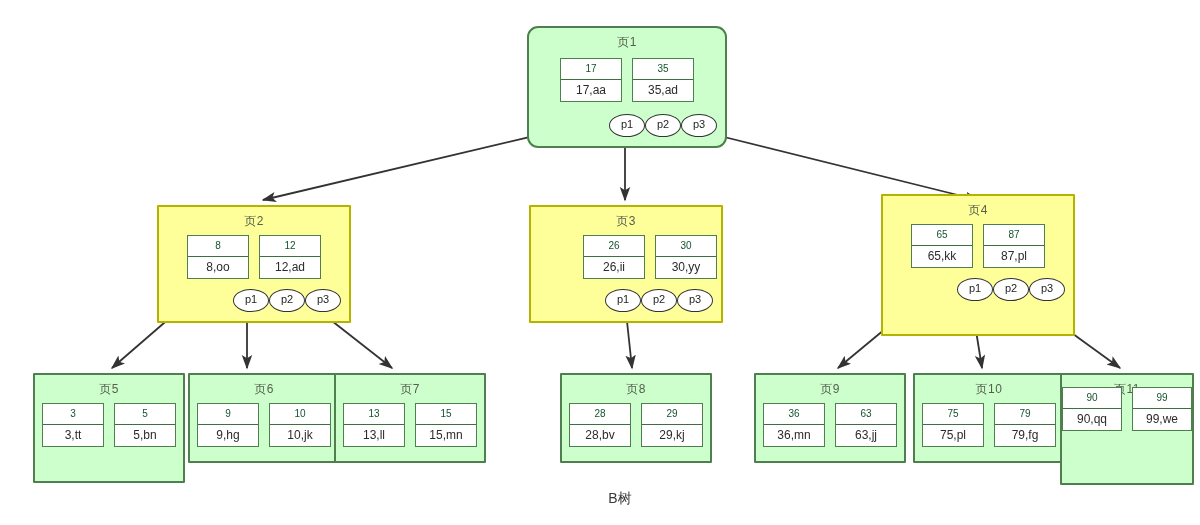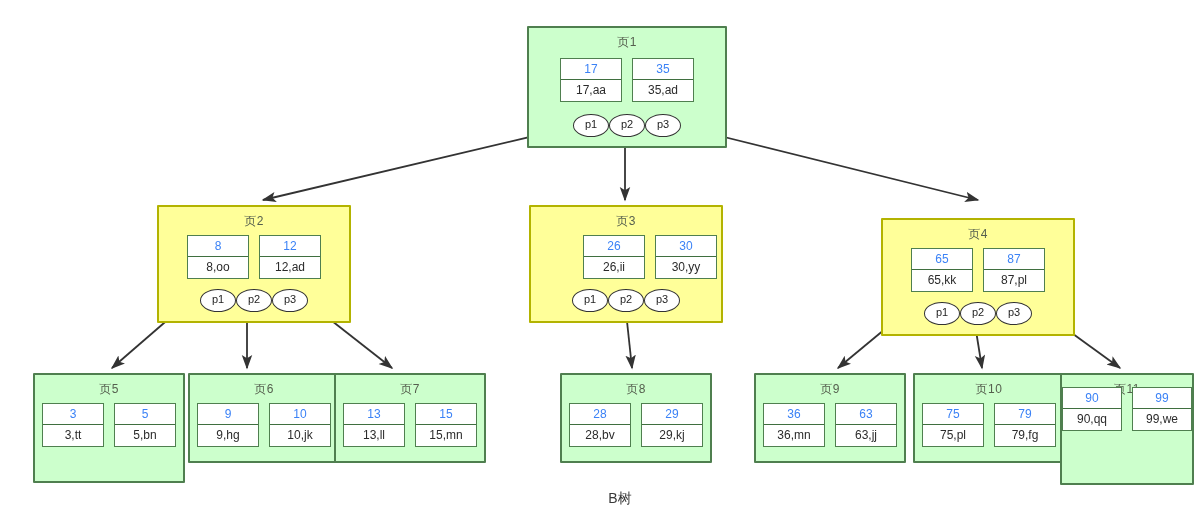--- a/index.html
+++ b/index.html
@@ -62,38 +62,38 @@
     box-sizing: border-box;
     border: 1.5px solid #4f7f4f;
     background: #ffffff;
     width: 62px;
   }
   .cell .key {
     box-sizing: border-box;
     height: 21px;
     line-height: 20px;
     text-align: center;
-    font-size: 12px;
-    color: #3b82f6;
+    font-size: 10px;
+    color: #14532d;
     border-bottom: 1.5px solid #3f6f3f;
   }
   .cell .val {
     box-sizing: border-box;
     height: 21px;
     line-height: 21px;
     text-align: center;
     font-size: 12px;
     color: #2b2b2b;
   }
   .pointers {
     position: absolute;
     left: 0;
     right: 0;
     display: flex;
-    justify-content: center;
+    justify-content: flex-end;
     align-items: center;
   }
   .ptr {
     width: 34px;
     height: 21px;
     border: 1.4px solid #333333;
     border-radius: 50%;
     background: #ffffff;
     font-size: 11px;
     line-height: 19px;
@@ -127,21 +127,21 @@
         <line x1="247" y1="312" x2="247" y2="368" stroke="#333333" stroke-width="1.8" marker-end="url(#arrowhead)"></line>
         <line x1="318" y1="310" x2="392" y2="368" stroke="#333333" stroke-width="1.8" marker-end="url(#arrowhead)"></line>
         <line x1="626" y1="312" x2="632" y2="368" stroke="#333333" stroke-width="1.8" marker-end="url(#arrowhead)"></line>
         <line x1="908" y1="310" x2="838" y2="368" stroke="#333333" stroke-width="1.8" marker-end="url(#arrowhead)"></line>
         <line x1="973" y1="312" x2="982" y2="368" stroke="#333333" stroke-width="1.8" marker-end="url(#arrowhead)"></line>
         <line x1="1040" y1="310" x2="1120" y2="368" stroke="#333333" stroke-width="1.8" marker-end="url(#arrowhead)"></line>
       </g>
   </svg>
 
   <div id="nodes-layer">
-      <div class="node green" style="left: 527px; top: 26px; width: 200px; height: 122px;">
+      <div class="node green" style="left: 527px; top: 26px; width: 200px; height: 122px; border-radius: 11px;">
         <div class="node-title">页1</div>
         <div class="cells" style="top: 30px;">
           <div class="cell">
             <div class="key">17</div>
             <div class="val">17,aa</div>
           </div>
           <div class="cell">
             <div class="key">35</div>
             <div class="val">35,ad</div>
           </div>
@@ -181,21 +181,21 @@
             <div class="key">30</div>
             <div class="val">30,yy</div>
           </div>
         </div>
         <div class="pointers" style="top: 82px; padding-left: 8px; padding-right: 8px;">
           <div class="ptr">p1</div>
           <div class="ptr">p2</div>
           <div class="ptr">p3</div>
         </div>
       </div>
-      <div class="node yellow" style="left: 881px; top: 218px; width: 194px; height: 118px; padding-left: 40px;">
+      <div class="node yellow" style="left: 881px; top: 194px; width: 194px; height: 142px; padding-left: 40px;">
         <div class="node-title">页4</div>
         <div class="cells" style="top: 28px;">
           <div class="cell">
             <div class="key">65</div>
             <div class="val">65,kk</div>
           </div>
           <div class="cell">
             <div class="key">87</div>
             <div class="val">87,pl</div>
           </div>

